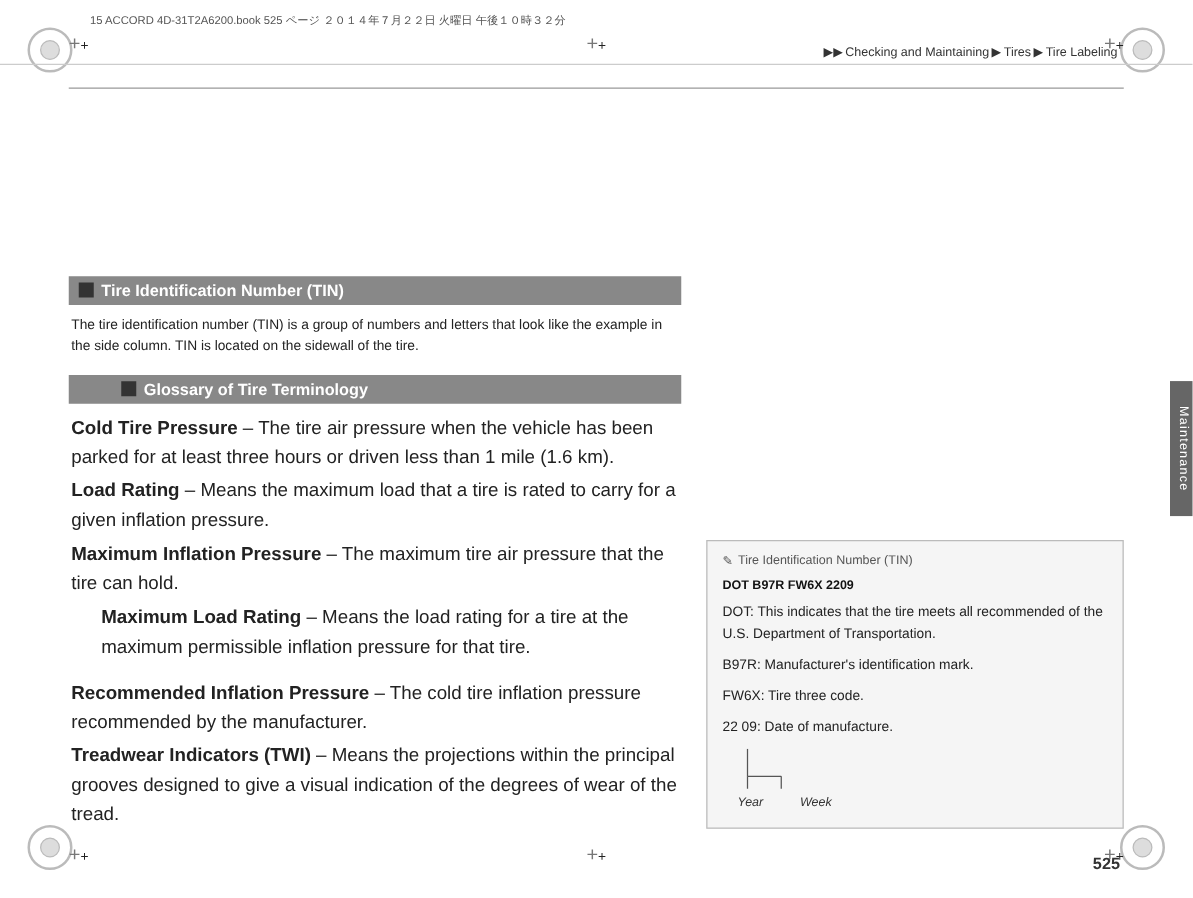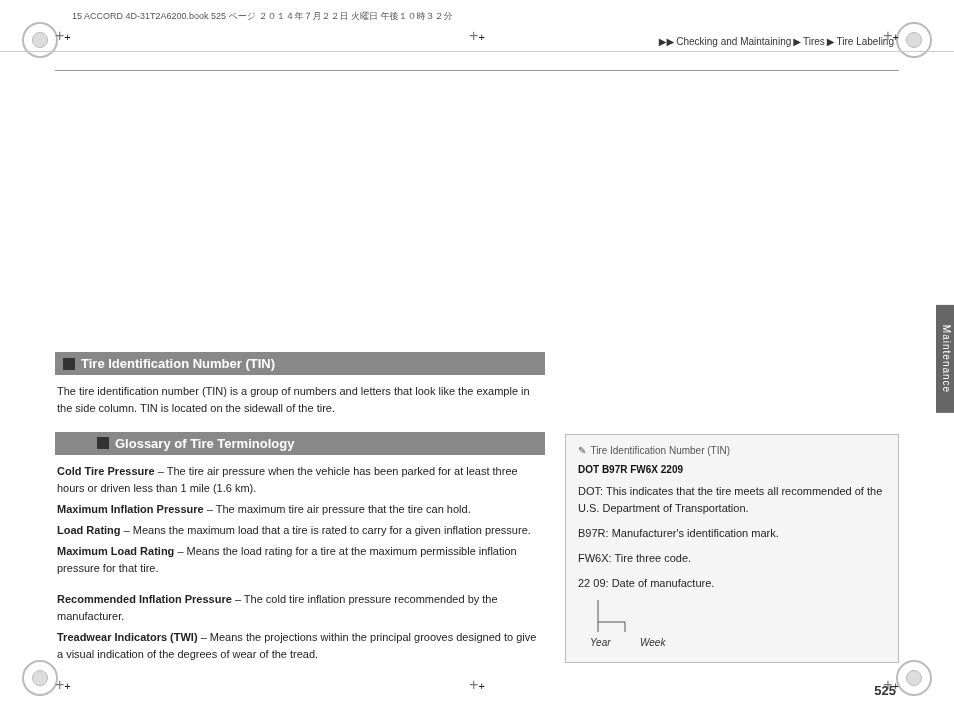--- a/index.html
+++ b/index.html
@@ -106,21 +106,21 @@
     .glossary-section {
       margin-top: 4px;
     }
 
     .glossary-section .section-header {
       margin-bottom: 8px;
       padding-left: 42px;
     }
 
     .glossary-body {
-      font-size: 11px;
+      font-size: 15px;
       line-height: 1.55;
       color: #222;
       padding: 0 2px;
     }
 
     .glossary-body .term {
       font-weight: bold;
     }
 
     
@@ -284,26 +284,26 @@
     <div class="glossary-section">
       <div class="section-header">
         <div class="section-header-icon"></div>
         <span class="section-header-title">Glossary of Tire Terminology</span>
       </div>
       <div class="glossary-body">
         <p>
           <span class="term">Cold Tire Pressure</span><span> – The tire air pressure when the vehicle has been parked for at least three hours or driven less than 1 mile (1.6 km).</span>
         </p>
         <p style="margin-top:4px;">
+          <span class="term">Load Rating</span><span> – Means the maximum load that a tire is rated to carry for a given inflation pressure.</span>
+        </p>
+        <p style="margin-top:4px;">
           <span class="term">Maximum Inflation Pressure</span><span> – The maximum tire air pressure that the tire can hold.</span>
         </p>
-        <p style="margin-top:4px;">
-          <span class="term">Load Rating</span><span> – Means the maximum load that a tire is rated to carry for a given inflation pressure.</span>
-        </p>
-        <p style="margin-top:4px;">
+        <p style="margin-top:4px;margin-left:24px;">
           <span class="term">Maximum Load Rating</span><span> – Means the load rating for a tire at the maximum permissible inflation pressure for that tire.</span>
         </p>
         <p style="margin-top:14px;">
           <span class="term">Recommended Inflation Pressure</span><span> – The cold tire inflation pressure recommended by the manufacturer.</span>
         </p>
         <p style="margin-top:4px;">
           <span class="term">Treadwear Indicators (TWI)</span><span> – Means the projections within the principal grooves designed to give a visual indication of the degrees of wear of the tread.</span>
         </p>
       </div>
     </div>

